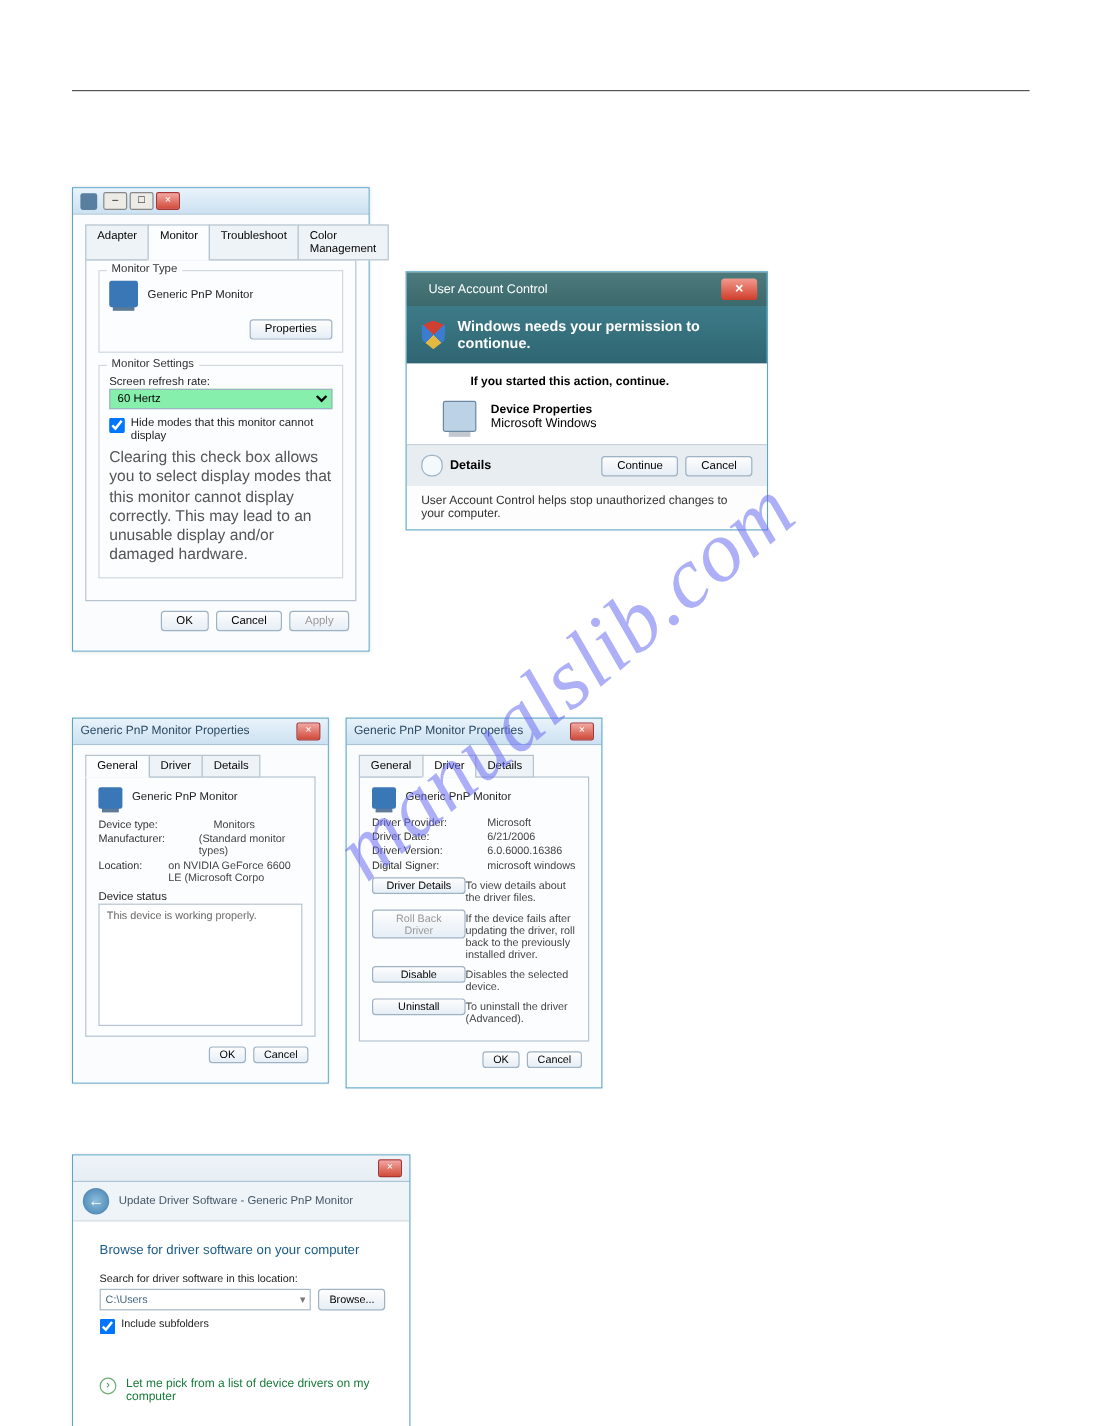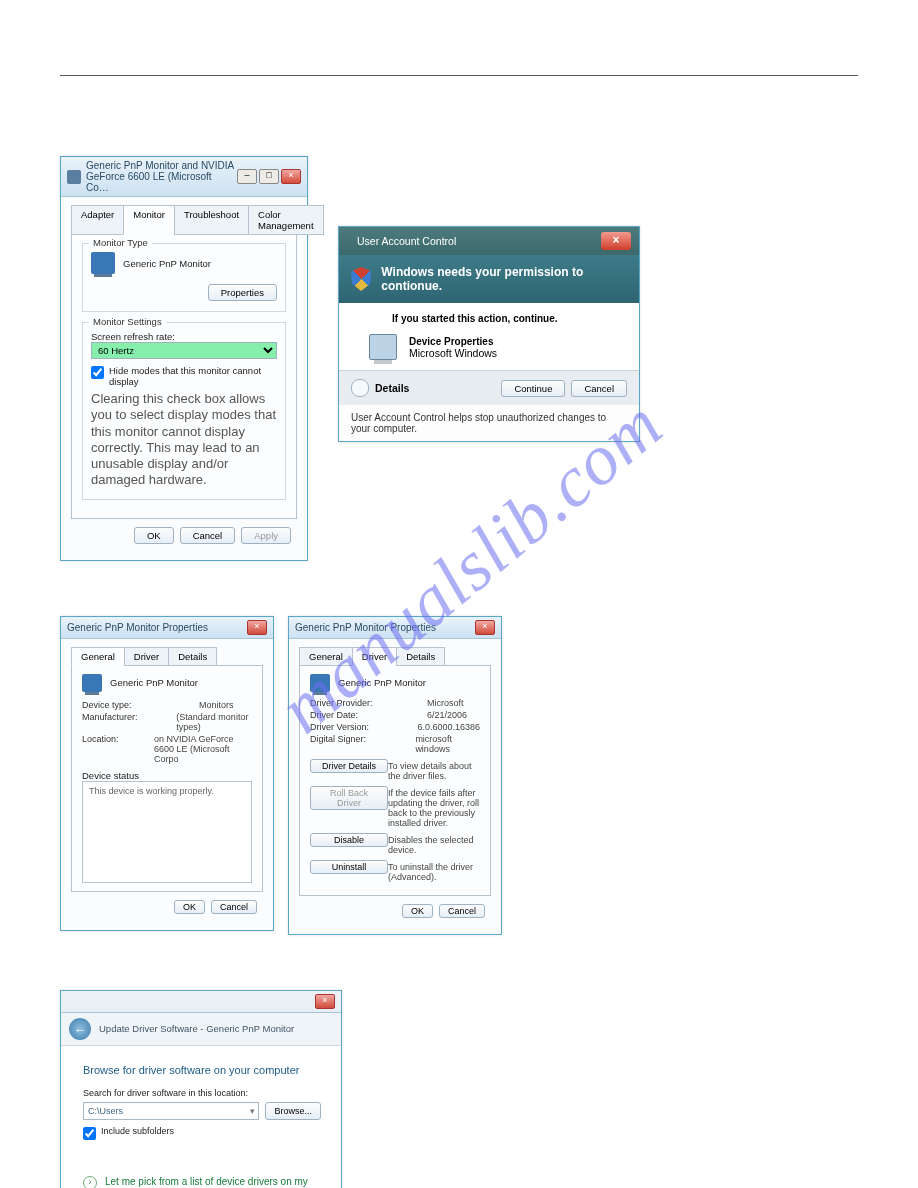--- a/index.html
+++ b/index.html
@@ -90,21 +90,21 @@
   }
   .pc-icn::after { content:""; position:absolute; bottom:-5px; left:4px; width:18px; height:4px; background:#c1c8cf; }
   .uac-foot {
     background: #e8edf2; padding: 8px 12px; display: flex; align-items: center; border-top: 1px solid #c8d2da;
   }
   .uac-glyph { width: 16px; height: 16px; border: 1px solid #9fb2c4; border-radius: 8px; margin-right: 6px; background: #f4f9fc; }
   .uac-foot .spacer { flex: 1; }
   .uac-help { font-size: 10px; color: #333; padding: 7px 12px; background: #fdfdfd; }
   .kv { display: flex; font-size: 9px; margin: 2px 0; }
   .kv .k { width: 96px; color: #333; }
-  .kv .v { color: #444; margin-left: 21px; }
+  .kv .v { color: #444; }
   .status-box {
     border: 1px solid #b6c3cf; background: #fff; height: 92px; padding: 4px 6px; font-size: 9px; color: #666;
     overflow: auto;
   }
   .action-row { display: flex; align-items: flex-start; margin: 5px 0; }
   .action-row .btn { width: 78px; text-align: center; }
   .action-row .desc { font-size: 9px; color: #444; flex: 1; padding-top: 2px; }
   .upd-head {
     background: #eef4f7; display: flex; align-items: center; gap: 8px;
     padding: 5px 8px; border-bottom: 1px solid #cfd8df;
@@ -135,21 +135,20 @@
 </head>
 <body>
 
 <div class="hr-top"></div>
 
 <div class="row">
 
   <div class="dlg" style="width:246px;">
     <div class="title-bar">
       <span class="icn"></span>
-      <span class="t">Generic PnP Monitor and NVIDIA GeForce 6600 LE (Microsoft Co…</span>
       <span class="winctl">
         <span>–</span>
         <span>□</span>
         <span class="x">×</span>
       </span>
     </div>
     <div class="body">
       <div class="tabs">
         <div class="tab">Adapter</div>
         <div class="tab active">Monitor</div>

